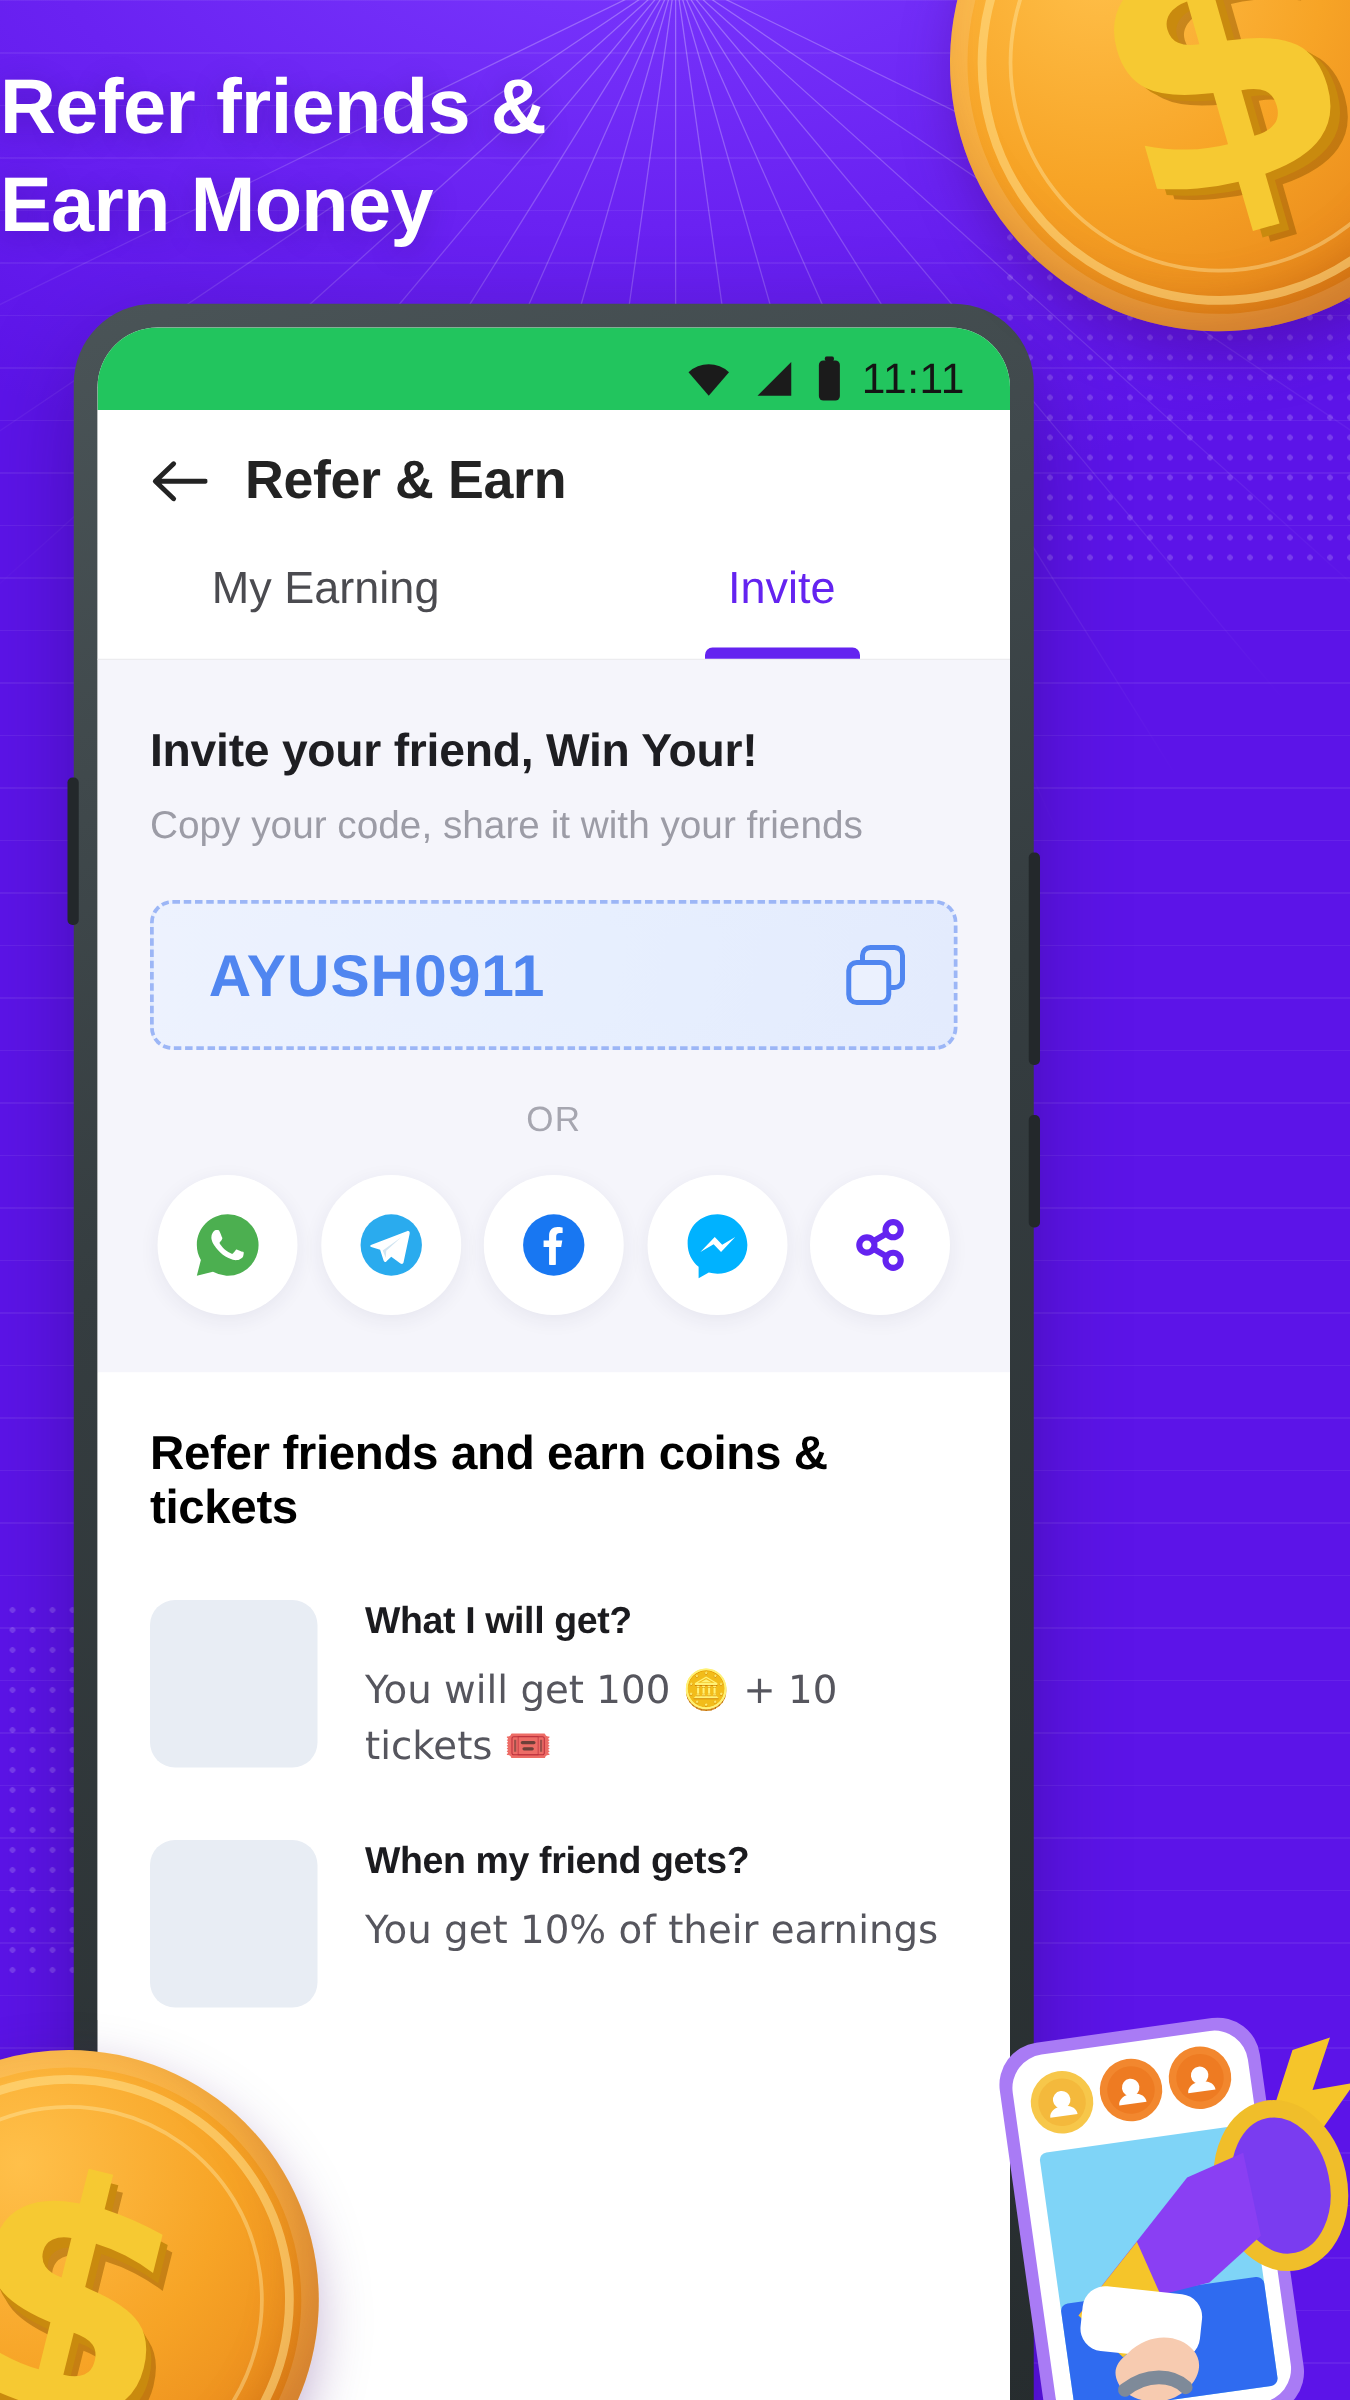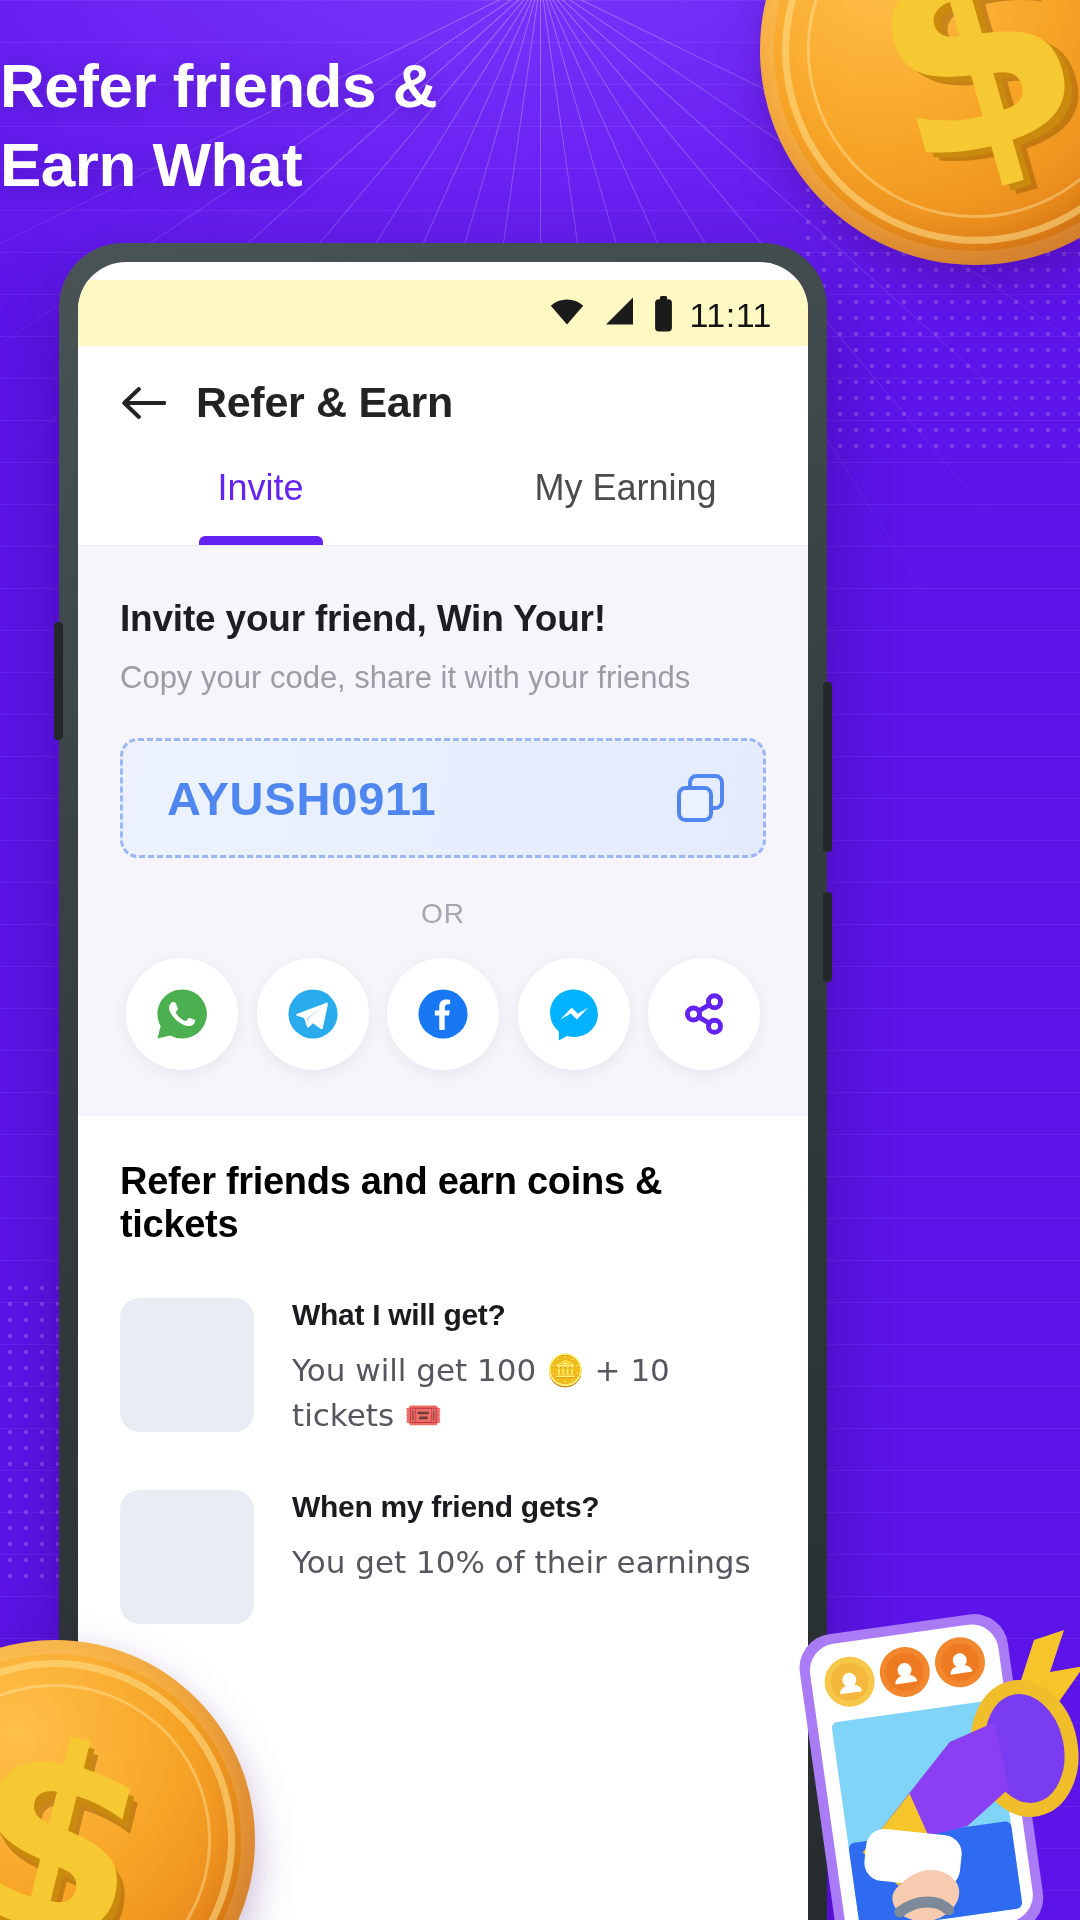--- a/index.html
+++ b/index.html
@@ -112,23 +112,23 @@
 
   #screen {
     position:absolute; inset:10px 10px 0 10px;
     background:#FFFFFF;
     border-radius:48px 48px 0 0;
     overflow:hidden;
   }
 
   
   #statusbar {
-    height:66px; display:flex; 
+    height:66px; display:flex; align-items:center;
     justify-content:flex-end; gap:14px;
-    padding:16px 36px 0 0; background:#fef9c3;margin-top:18px;
+    padding:16px 36px 0 0; background:#22c55e;
   }
   #statusbar .t { font-size:34px; font-weight:500; color:#141414; letter-spacing:.5px; }
   .ic-wifi { width:40px; height:30px; position:relative; }
   .ic-wifi svg, .ic-sig svg, .ic-bat svg { display:block; }
 
   
   #appbar {
     display:flex; align-items:center; gap:30px;
     padding:32px 40px 26px 42px; background:#fff;text-align:center;
   }
@@ -236,21 +236,21 @@
       <i style="transform: rotate(48deg);"></i>
       <i style="transform: rotate(56deg);"></i>
       <i style="transform: rotate(64deg);"></i>
     </div>
   <div class="dots-tr"></div>
   <div class="dots-bl"></div>
 </div>
 
 <div id="headline">
   <div>Refer friends &amp;</div>
-  <div>Earn What</div>
+  <div>Earn Money</div>
 </div>
 
 <div class="coin" id="coin-top">
   <div class="disc">
     <div class="ring"></div>
       <div class="ring2"></div>
     <div class="dollar">$</div>
   </div>
 </div>
 <div class="coin" id="coin-bottom">
@@ -291,25 +291,25 @@
     <div id="appbar">
       <span class="back">
         <svg viewBox="0 0 28 22" width="46" height="40">
           <path d="M11.5 2.5 L2.6 11 L11.5 19.5 M2.8 11 L27 11" fill="none" stroke="#232323" stroke-width="2.4" stroke-linecap="round" stroke-linejoin="round"></path>
         </svg>
       </span>
       <span class="title">Refer &amp; Earn</span>
     </div>
 
     <div id="tabs">
+      <div class="tab">
+        <span>My Earning</span>
+      </div>
       <div class="tab active">
         <span>Invite</span>
-      </div>
-      <div class="tab">
-        <span>My Earning</span>
       </div>
     </div>
 
     <div id="invite-panel">
       <div class="h">Invite your friend, Win Your!</div>
       <div class="sub">Copy your code, share it with your friends</div>
 
       <div id="code-box">
         <span class="code">AYUSH0911</span>
         <span class="ic-copy">

